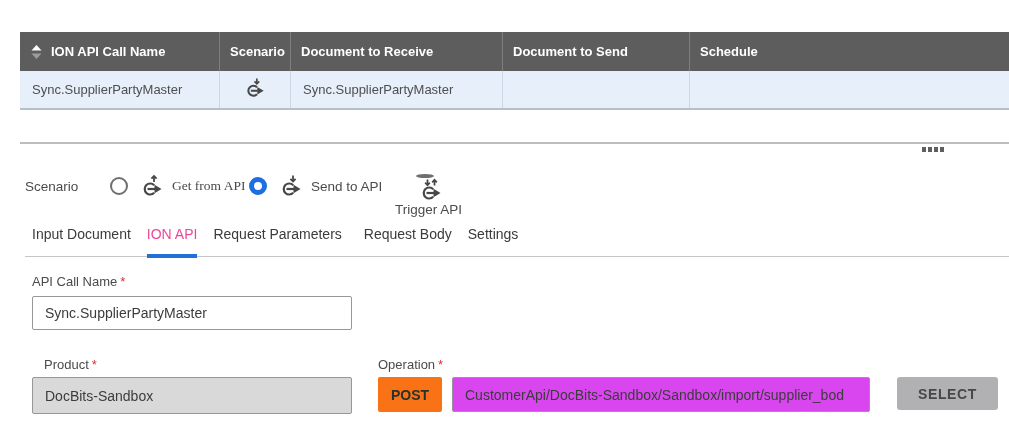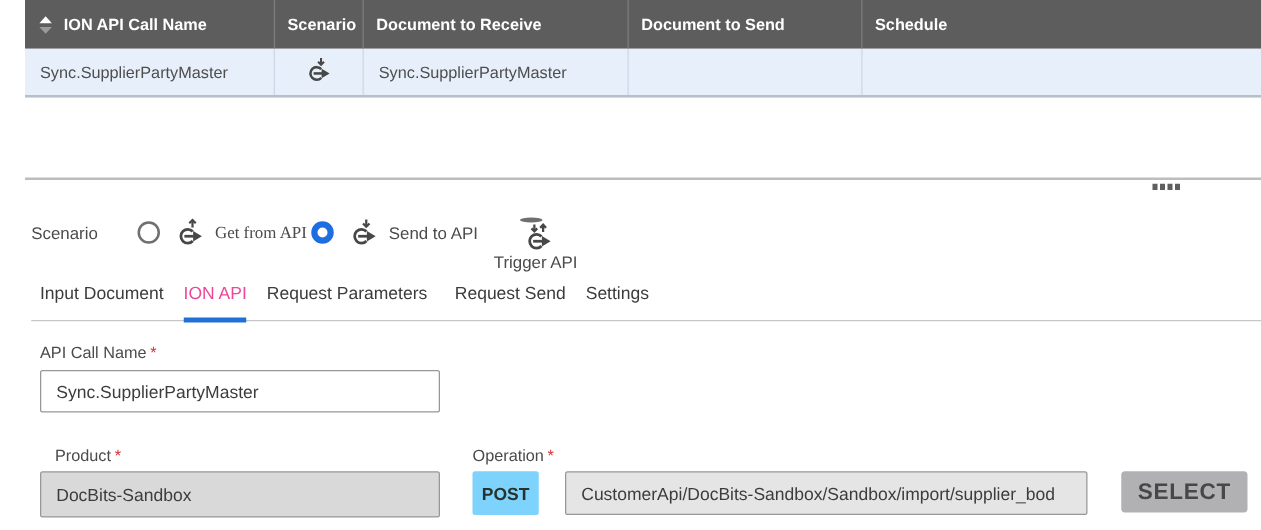--- a/index.html
+++ b/index.html
@@ -4,21 +4,21 @@
 <style>
   * { margin:0; padding:0; box-sizing:border-box; }
   html,body { background:#ffffff; }
   .canvas {
     position:relative; width:1009px; height:424px; background:#fff;
     font-family:"Liberation Sans", sans-serif; overflow:hidden;
   }
 
   
   .grid { position:absolute; left:20px; top:0; width:989px; }
-  .grid-head { display:flex; height:39px; background:#5d5d5d; }
+  .grid-head { display:flex; height:39px; background:#5d5d5d;margin-top:32px; }
   .gh { display:flex; align-items:center; padding:0 10px; color:#fff;
         font-size:13px; font-weight:bold; border-right:1px solid #7e7e7e; }
   .gh:last-child { border-right:none; }
   .grid-row { display:flex; height:39px; background:#e7f0fa; border-bottom:2px solid #b5c0cd; }
   .gc { display:flex; align-items:center; padding:0 12px; font-size:13px;
         color:#4e4e4e; border-right:1px solid #ccd7e3; }
   .gc:last-child { border-right:none; }
   .w-name { width:200px; } .w-scen { width:71px; } .w-recv { width:212px; }
   .w-send { width:187px; } .w-sched { flex:1; }
   .gc.w-scen { justify-content:center; padding:0; }
@@ -50,28 +50,28 @@
   .fl { position:absolute; font-size:13px; color:#4b4b4b; }
   .fl .req { color:#da2f2f; margin-left:3px; }
   .lbl-apiname { left:32px; top:274px; }
   .lbl-product { left:44px; top:357px; }
   .lbl-operation { left:378px; top:357px; }
 
   .tb { position:absolute; height:34px; border:1px solid #97979b; border-radius:2px;
         font-family:"Liberation Sans", sans-serif; font-size:14px; color:#3c3c3c; padding:0 12px; }
   .in-apiname { left:32px; top:296px; width:320px; background:#fff; }
   .in-product { left:32px; top:377px; width:320px; height:37px; background:#d9d9da; }
-  .in-operation { left:452px; top:377px; width:418px; height:35px; background:#e5e5e5; }
-
-  .method-badge { position:absolute; left:378px; top:377px; width:53px; height:35px;
-        background:#7dd3fc; border-radius:2px; display:flex; align-items:center; justify-content:center;
+  .in-operation { left:452px; top:377px; width:418px; height:35px; background:#d946ef; }
+
+  .method-badge { position:absolute; left:378px; top:377px; width:64px; height:35px;
+        background:#f97316; border-radius:2px; display:flex; align-items:center; justify-content:center;
         font-size:14px; font-weight:bold; color:#26322b; }
   .select-btn { position:absolute; left:897px; top:377px; width:101px; height:33px;
         background:#b1b1b3; border:none; border-radius:3px; font-family:"Liberation Sans", sans-serif;
-        font-size:18px; font-weight:bold; letter-spacing:0.6px; color:#47474a; cursor:pointer; }
+        font-size:14px; font-weight:bold; letter-spacing:0.6px; color:#47474a; cursor:pointer; }
 </style>
 </head>
 <body>
 
 <div class="canvas">
 
   <div class="grid">
     <div class="grid-head">
       <div class="gh w-name">
         <span class="sort-ic">
@@ -175,21 +175,21 @@
       </svg>
     </span>
     <span class="txt">Trigger API</span>
   </div>
 
   <div class="tabbar-line"></div>
   <div class="tabs">
     <div class="tab">Input Document</div>
     <div class="tab active">ION API</div>
     <div class="tab gap-lg">Request Parameters</div>
-    <div class="tab">Request Send</div>
+    <div class="tab">Request Body</div>
     <div class="tab">Settings</div>
   </div>
 
   <div class="fl lbl-apiname">
     <span>API Call Name</span><span class="req">*</span>
   </div>
   <input class="tb in-apiname" value="Sync.SupplierPartyMaster" style="">
 
   <div class="fl lbl-product">
     <span>Product</span><span class="req">*</span>

